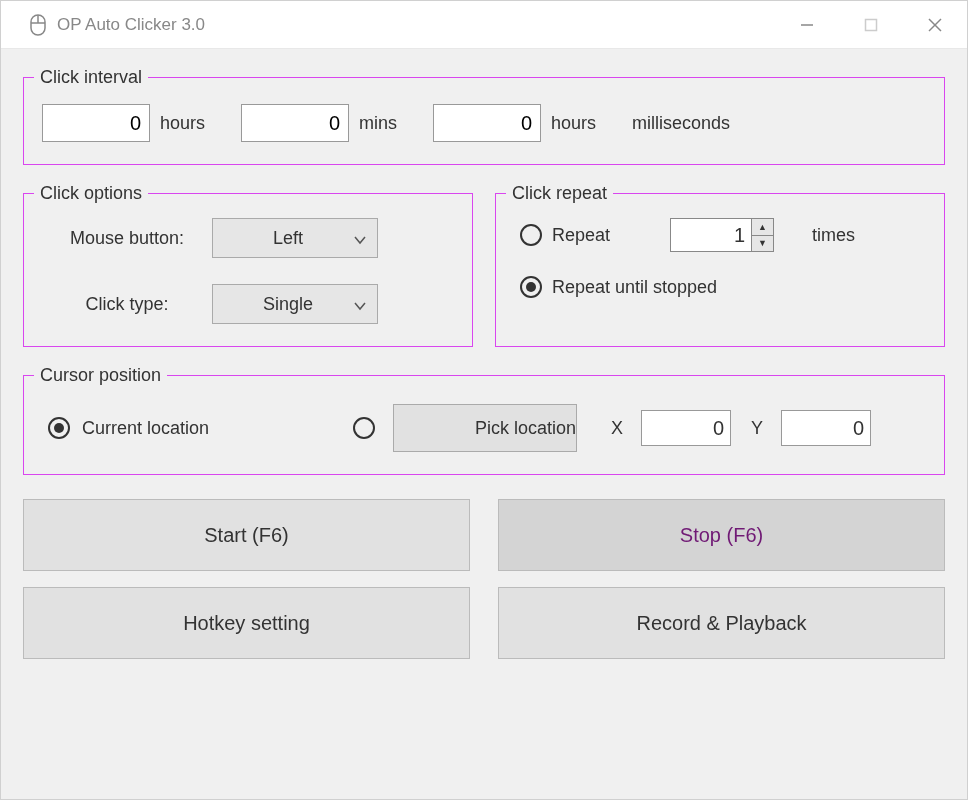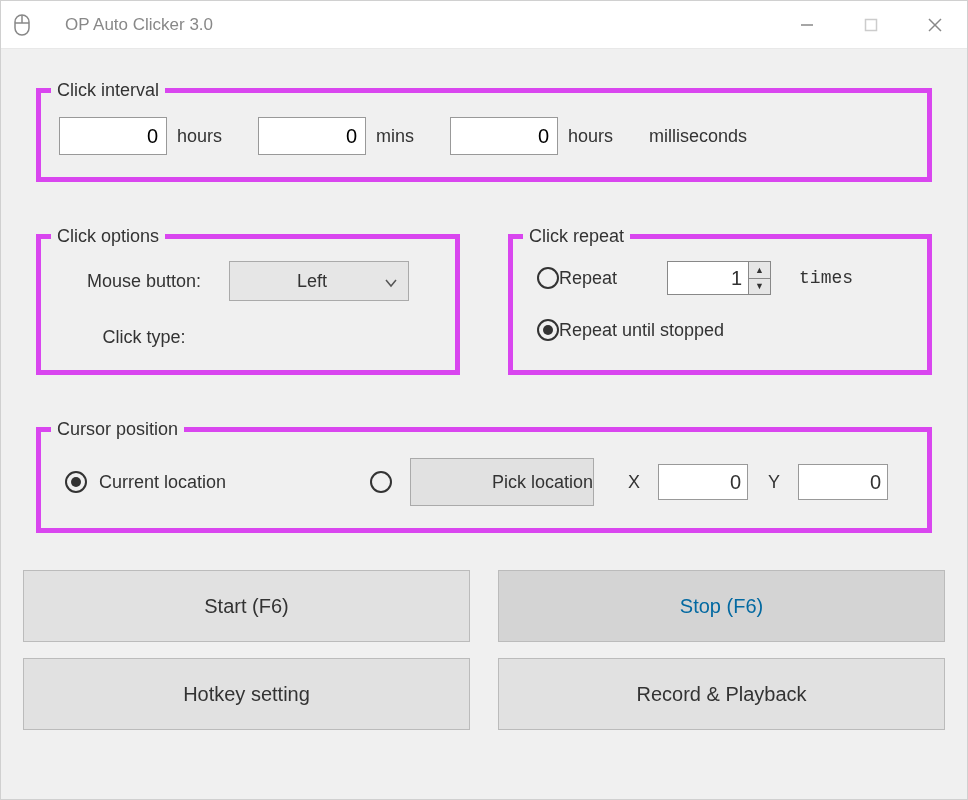--- a/index.html
+++ b/index.html
@@ -19,23 +19,22 @@
     background: #f0f0f0;
     border: 1px solid #d0d0d0;
     display: flex;
     flex-direction: column;
   }
   .titlebar {
     height: 48px;
     background: #fff;
     display: flex;
     align-items: center;
-    padding-left: 12px;
+    padding-left: 28px;
     border-bottom: 1px solid #e8e8e8;
-    gap: 24px;
   }
   .titlebar .icon {
     width: 18px;
     height: 22px;
     margin-right: 10px;
   }
   .titlebar .title {
     color: #888;
     font-size: 17px;
     flex: 1;
@@ -53,22 +52,22 @@
   }
   .titlebar .ctrl svg { display: block; }
   .content {
     flex: 1;
     padding: 18px 22px 22px 22px;
     display: flex;
     flex-direction: column;
     gap: 18px;
   }
   fieldset.group {
-    border: 5px solid #d946ef;
-    margin: 13px;
+    border: 1px solid #d946ef;
+    margin: 0;
     padding: 0;
     position: relative;
   }
   fieldset.group > legend {
     font-size: 18px;
     color: #333;
     padding: 0 6px;
     margin-left: 10px;
   }
   .group-body {
@@ -107,21 +106,21 @@
   }
   .opt-row {
     display: flex;
     align-items: center;
   }
   .opt-row .lab {
     width: 170px;
   }
   .combo {
     position: relative;
-    width: 180px;
+    width: 166px;
     height: 40px;
     border: 1px solid #aaa;
     background: #e6e6e6;
     display: flex;
     align-items: center;
     padding: 0 10px;
   }
   .combo .combo-text { flex: 1; }
   .combo .arrow {
     width: 14px;
@@ -129,20 +128,21 @@
   }
   .repeat-body {
     padding: 14px 18px 22px 24px;
     display: flex;
     flex-direction: column;
     gap: 24px;
   }
   .radio-row {
     display: flex;
     align-items: center;
+    gap: 10px;
   }
   .radio {
     width: 22px;
     height: 22px;
     border: 2px solid #333;
     border-radius: 50%;
     display: flex;
     align-items: center;
     justify-content: center;
   }
@@ -179,21 +179,20 @@
     background: #e6e6e6;
     display: flex;
     align-items: center;
     justify-content: center;
     border-bottom: 1px solid #888;
     font-size: 9px;
   }
   .spinner .spin-btn:last-child { border-bottom: none; }
   .times-lab {
     margin-left: 28px;
-    font-family: Liberation Mono, monospace;
   }
   .cursor-body {
     padding: 18px 18px 22px 24px;
     display: flex;
     align-items: center;
     gap: 12px;
   }
   .pick-btn {
     width: 184px;
     height: 48px;
@@ -229,21 +228,21 @@
     border: 1px solid #bbb;
     background: #e1e1e1;
     display: flex;
     align-items: center;
     justify-content: center;
     font-size: 20px;
     color: #333;
   }
   .big-btn.disabled {
     background: #d4d4d4;
-    color: #0369a1;
+    color: #701a75;
   }
   .spacer-cursor { width: 120px; }
 </style>
 </head>
 <body>
 
 <div class="window">
   <div class="titlebar">
     <span class="icon">
       <svg viewBox="0 0 18 22" width="18" height="22">
@@ -298,20 +297,28 @@
               <span class="combo-text">Left</span>
               <span class="arrow">
                 <svg width="14" height="14">
                     <polyline points="2,4 7,10 12,4" fill="none" stroke="#555" stroke-width="1.5"></polyline>
                   </svg>
               </span>
             </div>
           </div>
           <div class="opt-row">
             <span class="lab">Click type:</span>
+            <div class="combo">
+              <span class="combo-text">Single</span>
+              <span class="arrow">
+                <svg width="14" height="14">
+                    <polyline points="2,4 7,10 12,4" fill="none" stroke="#555" stroke-width="1.5"></polyline>
+                  </svg>
+              </span>
+            </div>
           </div>
         </div>
       </fieldset>
 
       <fieldset class="group">
         <legend>Click repeat</legend>
         <div class="repeat-body">
           <div class="radio-row">
             <span class="radio"></span>
             <span>Repeat</span>

